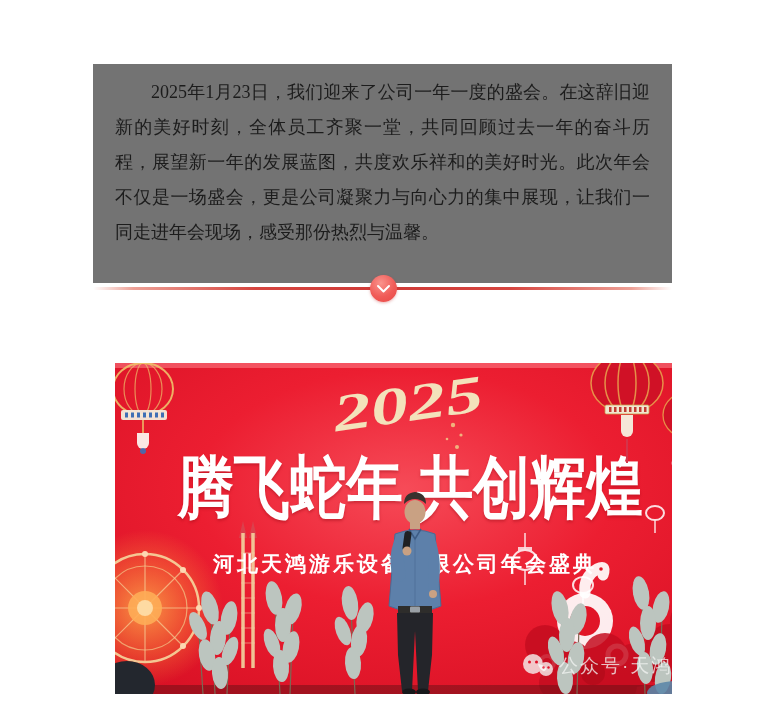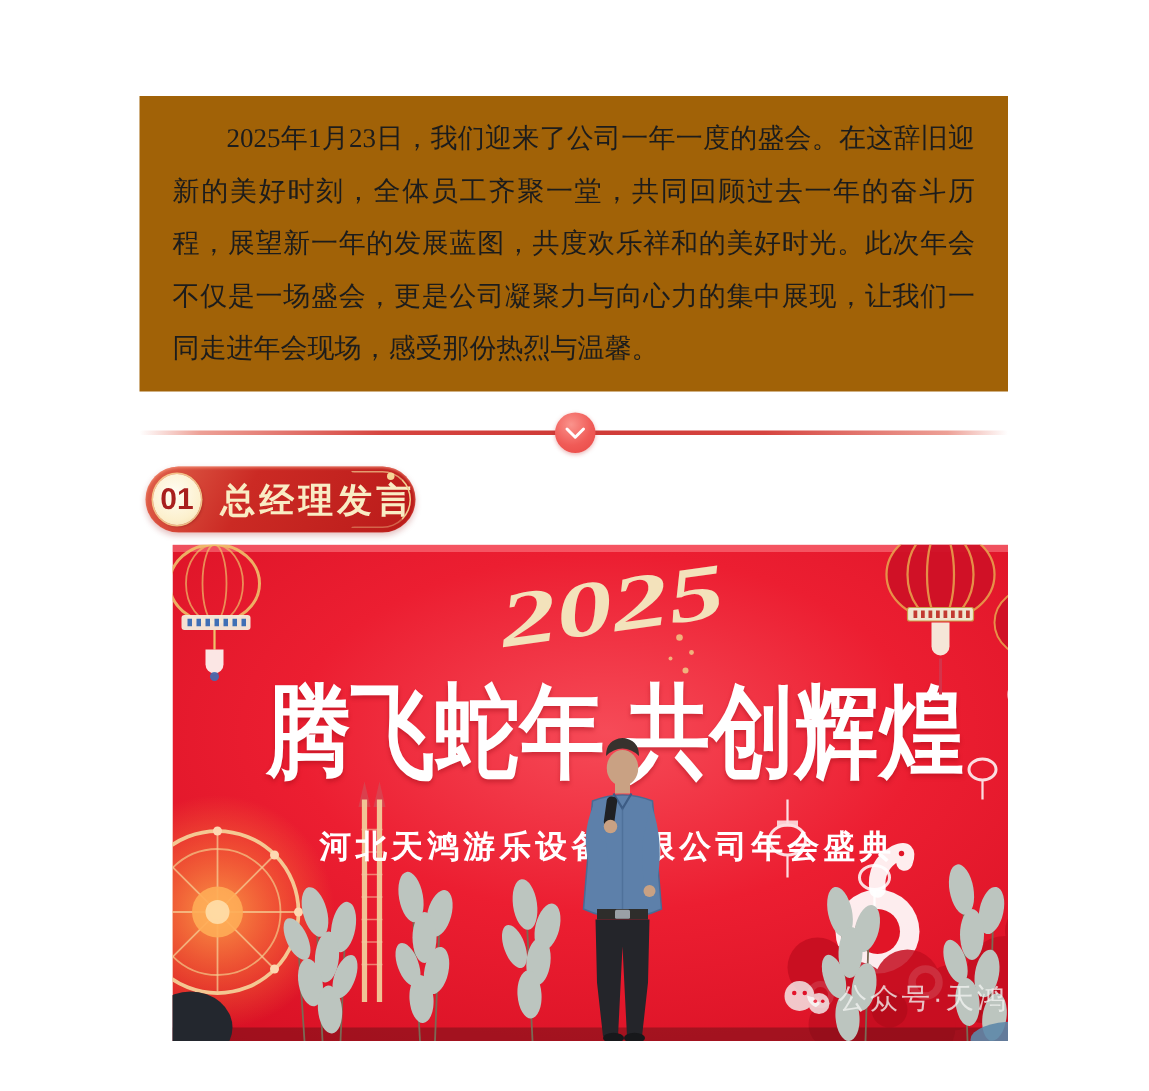--- a/index.html
+++ b/index.html
@@ -14,22 +14,22 @@
     position:absolute; left:238px; top:5px; width:290px; height:44px;
     border-top:1px solid #f4c9bb; border-bottom:1px solid #f4c9bb;
     display:flex; align-items:center; justify-content:center;
   }
   .title-text {
     color:#f1490e; font-size:29px; font-weight:bold; letter-spacing:1px;
     white-space:nowrap; font-family:"Liberation Sans", sans-serif;
   }
   
   .intro-box {
-    position:absolute; left:93px; top:64px; width:579px; height:197px;
-    background:#a16207; padding:11px 22px;
+    position:absolute; left:93px; top:64px; width:579px; height:219px;
+    background:#737373; padding:11px 22px;
   }
   .intro-text {
     font-family:"Liberation Serif", serif;
     font-size:18px; line-height:35px; color:#1c1c1c;
     text-align:justify; text-indent:2em;
   }
   
   .divider-line {
     position:absolute; left:93px; top:287px; width:579px; height:3px; border-radius:2px;
     background:linear-gradient(90deg, rgba(238,160,150,0) 0%, #eda096 7%, #d64540 28%,
@@ -86,28 +86,20 @@
     <p class="intro-text">2025年1月23日，我们迎来了公司一年一度的盛会。在这辞旧迎新的美好时刻，全体员工齐聚一堂，共同回顾过去一年的奋斗历程，展望新一年的发展蓝图，共度欢乐祥和的美好时光。此次年会不仅是一场盛会，更是公司凝聚力与向心力的集中展现，让我们一同走进年会现场，感受那份热烈与温馨。</p>
   </div>
 
   <div class="divider-line"></div>
   <div class="divider-circle">
     <svg width="27" height="27" viewBox="0 0 27 27">
       <polyline points="8,11 13.5,16.5 19,11" fill="none" stroke="#ffffff" stroke-width="2" stroke-linecap="round" stroke-linejoin="round"></polyline>
     </svg>
   </div>
 
-  <div class="badge">
-    <div class="badge-num">
-      <span>01</span>
-    </div>
-    <div class="badge-label">总经理发言</div>
-    <span class="badge-arc"></span>
-    <span class="badge-dot"></span>
-  </div>
 
   <div class="photo">
     <svg width="580" height="331" viewBox="0 0 580 331">
       <defs>
         <radialGradient id="pbg" cx="50%" cy="38%" r="80%">
           <stop offset="0%" stop-color="#f64b58"></stop>
           <stop offset="45%" stop-color="#ec1e31"></stop>
           <stop offset="100%" stop-color="#d60f23"></stop>
         </radialGradient>
         <radialGradient id="glow" cx="50%" cy="50%" r="50%">

